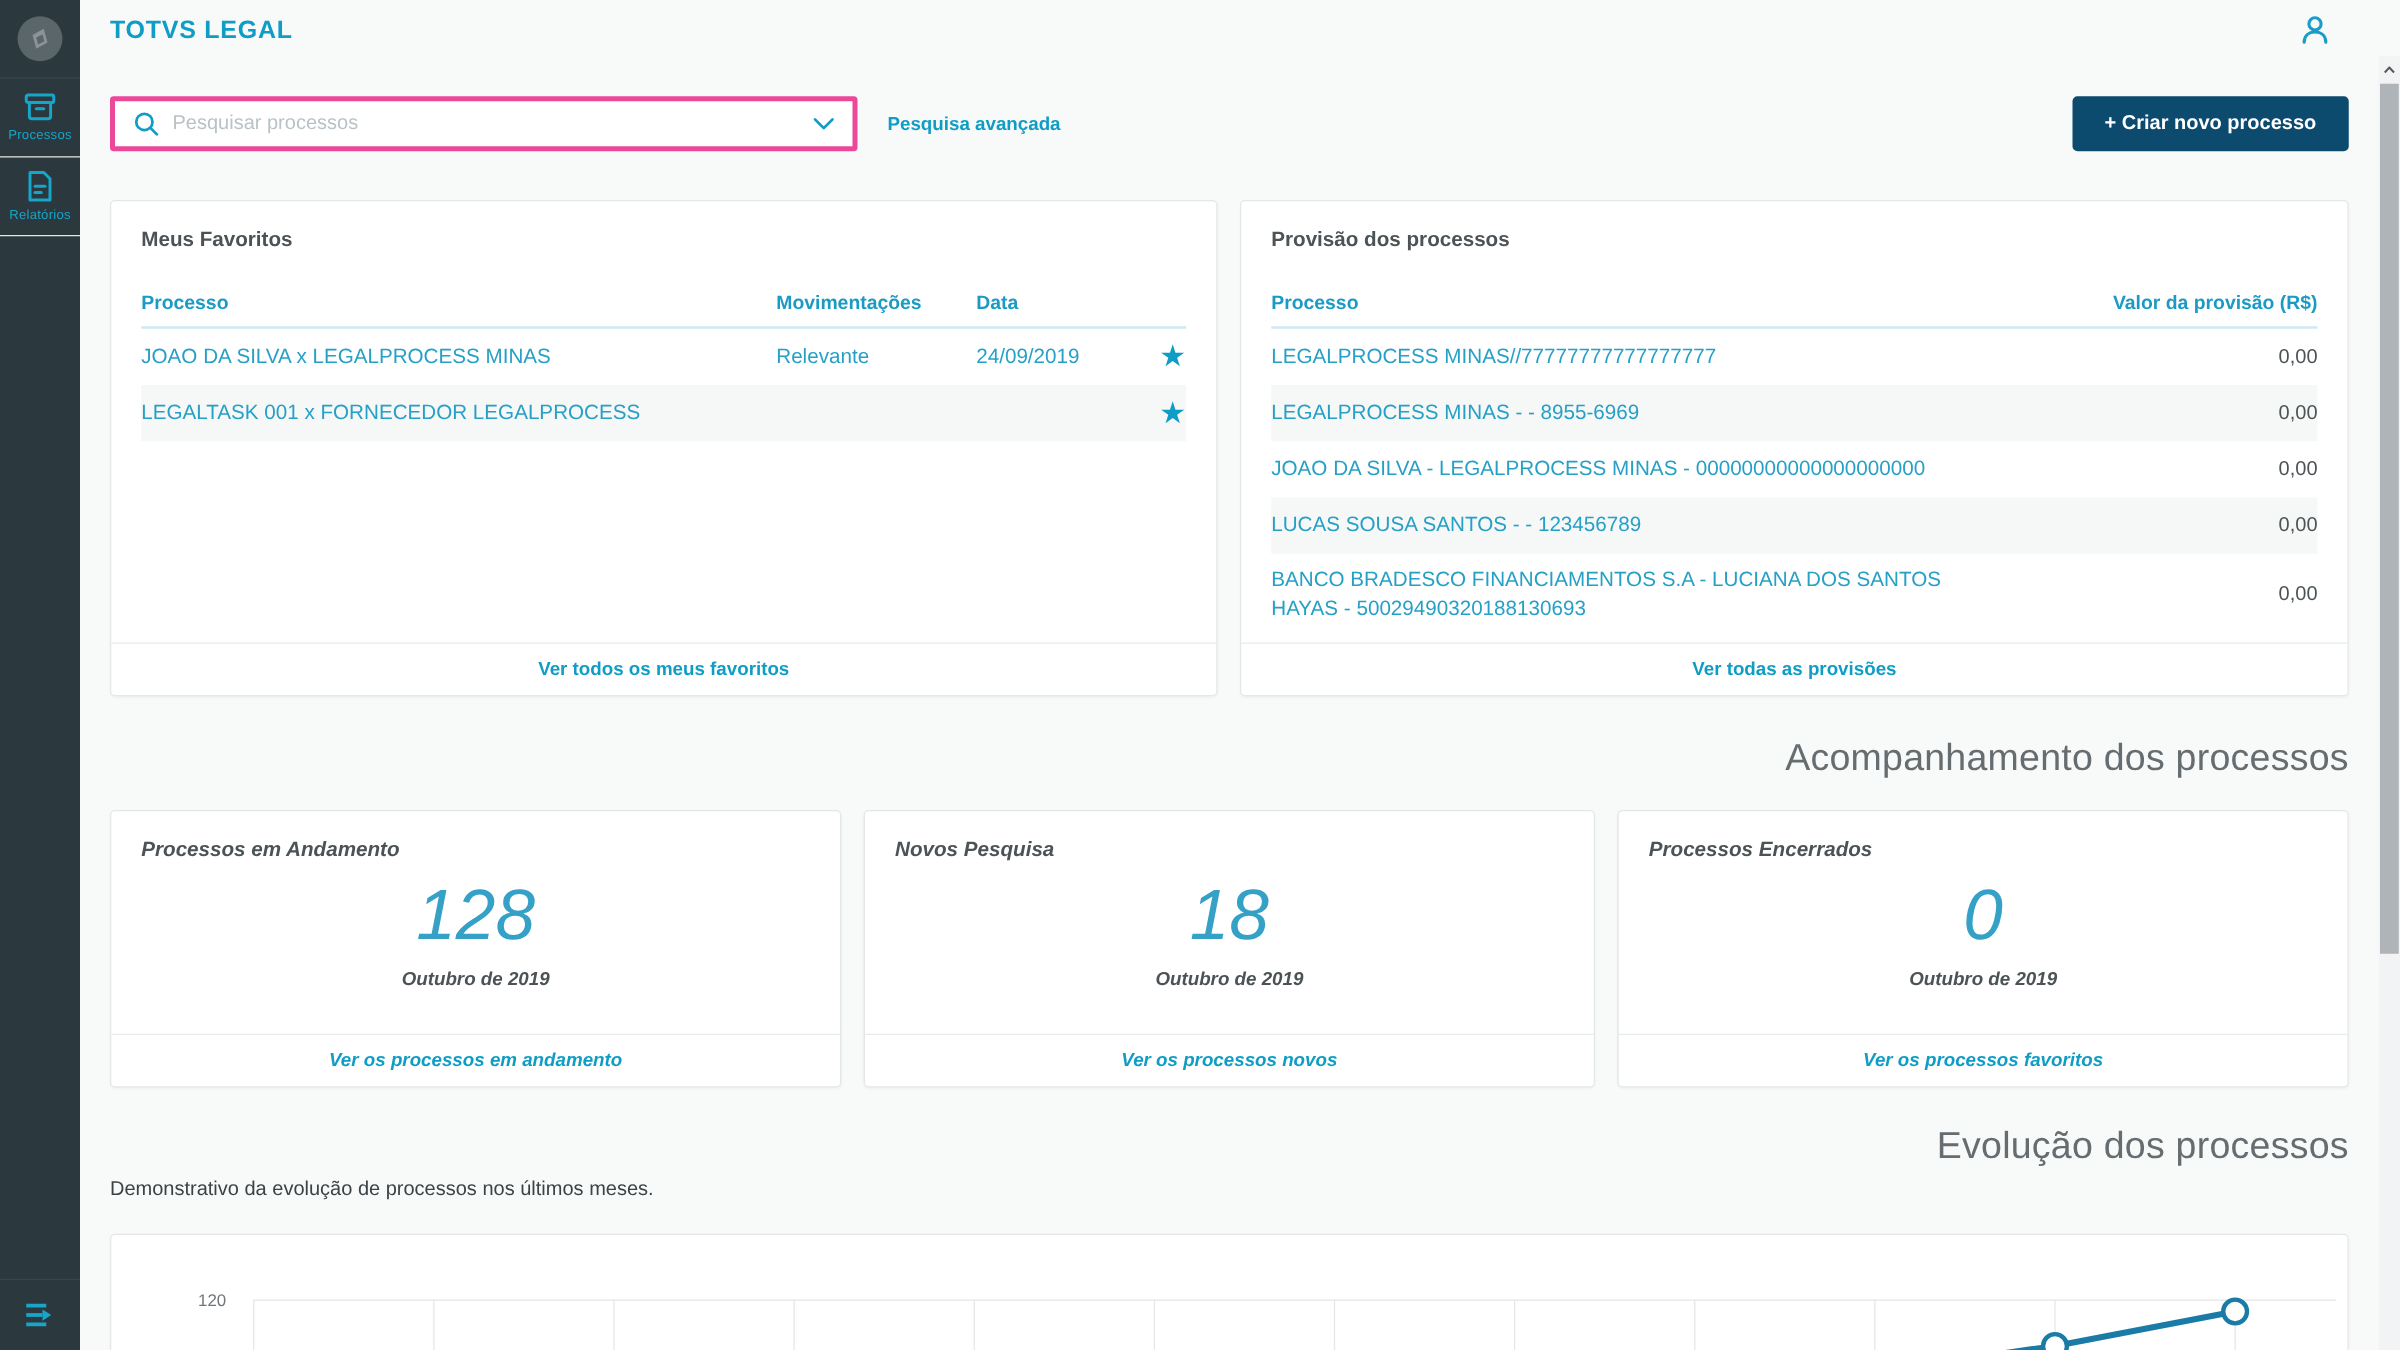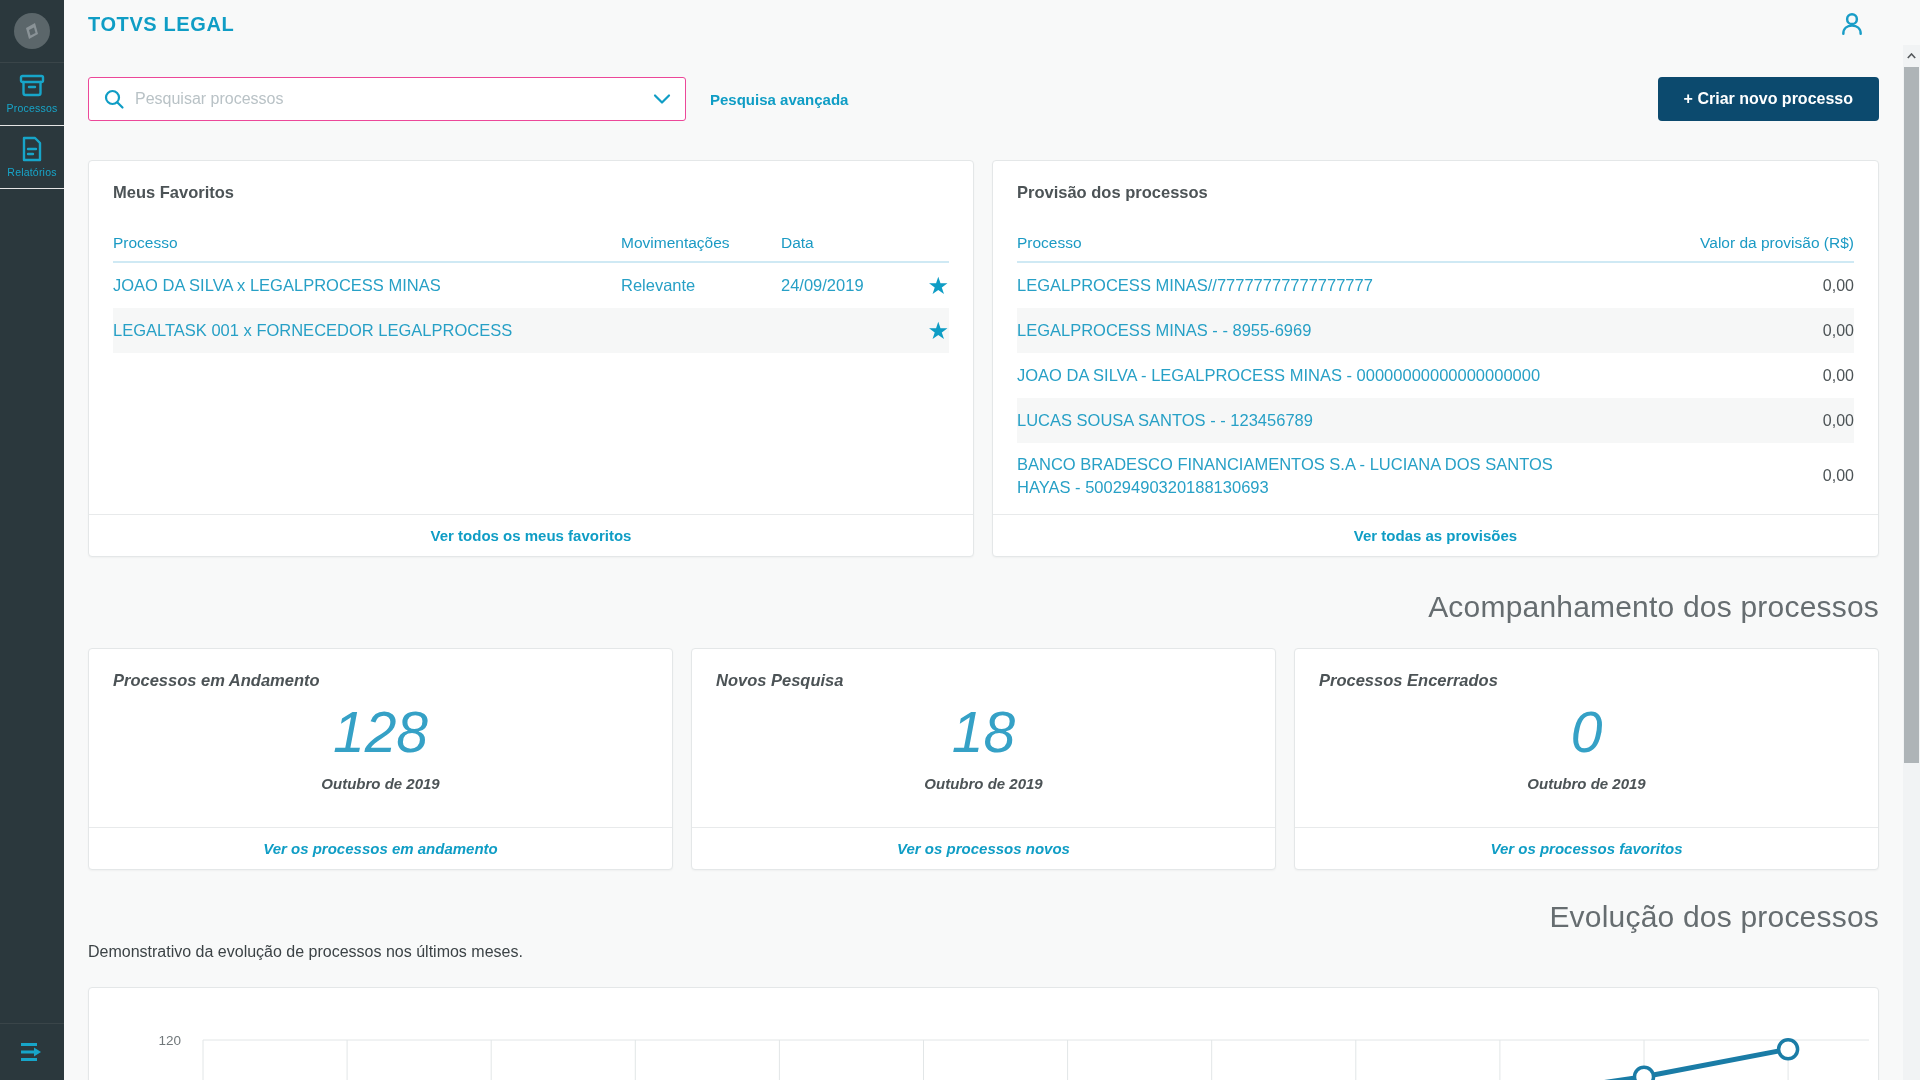--- a/index.html
+++ b/index.html
@@ -14,35 +14,35 @@
   .sb-item .lbl { font-size:10.5px; color:#17a5c9; letter-spacing:.2px; }
   .sb-spacer { flex:1; }
   .sb-bottom { height:57px; border-top:1px solid #3a4549; display:flex; align-items:center; justify-content:center; }
 
   
   .main { position:absolute; left:64px; top:0; width:1839px; height:1080px; padding:0 24px; }
   .hdr { height:48px; display:flex; align-items:center; justify-content:space-between; }
   .app-title { font-size:20px; font-weight:700; color:#0f9dc5; letter-spacing:.6px; }
 
   .toolbar { margin-top:29px; height:44px; display:flex; align-items:center; }
-  .searchbox { width:598px; height:44px; background:#fff; border:1px solid #ec4899; border-radius:3px; display:flex; align-items:center; padding:0 14px; }
+  .searchbox { width:598px; height:44px; background:#fff; border:4px solid #ec4899; border-radius:3px; display:flex; align-items:center; padding:0 14px; }
   .searchbox input { flex:1; border:none; outline:none; font-size:16px; color:#4c5356; margin-left:10px; font-family:"Liberation Sans", sans-serif; background:transparent; }
   .searchbox input::placeholder { color:#b9c2c6; }
   .adv-link { margin-left:24px; font-size:15px; font-weight:700; color:#0f9dc5; cursor:pointer; }
   .create-btn { margin-left:auto; height:44px; padding:0 26px; background:#0c4a6e; color:#fff; font-size:16px; font-weight:700; border:none; border-radius:4px; cursor:pointer; font-family:"Liberation Sans", sans-serif; }
 
   .cards-row { margin-top:39px; display:flex; gap:18px; }
   .card { background:#fff; border:1px solid #e4e7e8; border-radius:4px; box-shadow:0 1px 2px rgba(0,0,0,.04); }
   .fav-card { width:886px; height:397px; display:flex; flex-direction:column; }
   .prov-card { width:887px; height:397px; display:flex; flex-direction:column; }
   .card-pad { padding:22px 24px 0 24px; }
   .card-title { font-size:16.5px; font-weight:600; color:#4c5356; }
 
   .thead { display:flex; align-items:flex-end; margin-top:20px; height:41px; border-bottom:2px solid #cfe9f4; padding-bottom:9px; }
-  .thead .th { font-size:15.5px; font-weight:400; color:#1b9ac4; }
+  .thead .th { font-size:15.5px; font-weight:700; color:#1b9ac4; }
   .trow { display:flex; align-items:center; min-height:45px; font-size:16.5px; color:#27a0c6; }
   .trow.alt { background:#f6f7f7; }
   .col-name { flex:1; padding-right:12px; cursor:pointer; }
   .col-mov { width:160px; }
   .col-data { width:120px; }
   .col-star { width:48px; text-align:right; }
   .star { color:#0f9dc5; font-size:24px; line-height:1; cursor:pointer; }
   .prov-name { flex:1; max-width:560px; line-height:23px; padding:10px 12px 10px 0; cursor:pointer; }
   .col-val { margin-left:auto; width:180px; text-align:right; color:#4c5356; font-size:16px; }
   .tbody-pad { padding:0 24px; }

